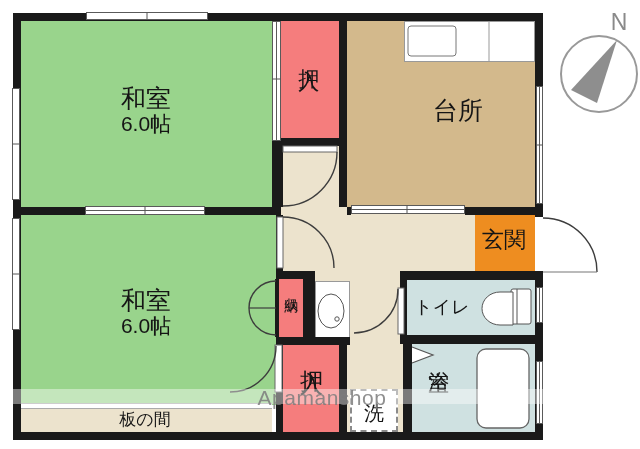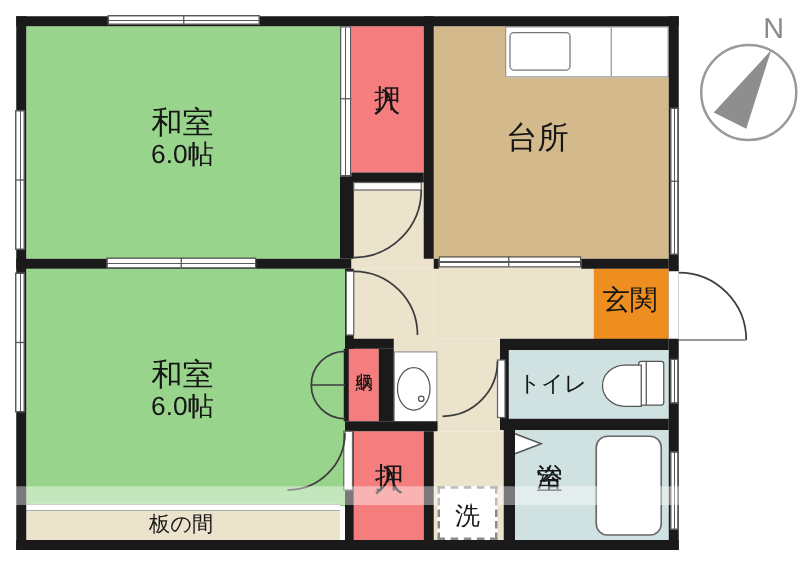--- a/index.html
+++ b/index.html
@@ -141,26 +141,27 @@
     <g>
       <circle cx="599" cy="74" r="38" fill="#fff" stroke="#999" stroke-width="2"></circle>
       <polygon points="617,40 571,90 597,103" fill="#8e8e8e"></polygon>
     </g>
   </svg>
 
   <div class="lbl" style="left:146px;top:84px;font-size:25px;">和室</div>
   <div class="lbl" style="left:146px;top:112px;font-size:21px;">6.0帖</div>
   <div class="lbl" style="left:146px;top:286px;font-size:25px;">和室</div>
   <div class="lbl" style="left:146px;top:314px;font-size:21px;">6.0帖</div>
-  <div class="lbl" style="left:430px;top:96px;font-size:25px;">台所</div>
+  <div class="lbl" style="left:458px;top:96px;font-size:25px;">台所</div>
   <div class="lbl v" style="left:309px;top:52px;font-size:21px;">押入</div>
   <div class="lbl v" style="left:311px;top:352px;font-size:23px;">押入</div>
   <div class="lbl v" style="left:291px;top:287px;font-size:14px;">収納</div>
   <div class="lbl" style="left:504px;top:228px;font-size:22px;">玄関</div>
   <div class="lbl" style="left:442px;top:297px;font-size:18px;">トイレ</div>
   <div class="lbl v" style="left:439px;top:354px;font-size:21px;">浴室</div>
   <div class="lbl" style="left:374px;top:402px;font-size:20px;">洗</div>
   <div class="lbl" style="left:145px;top:410px;font-size:17px;">板の間</div>
   <div class="compass-n">N</div>
 
   <div class="wm-band"></div>
+  <div class="wm-text">Apamanshop</div>
 
 </div>
 
 </body></html>

